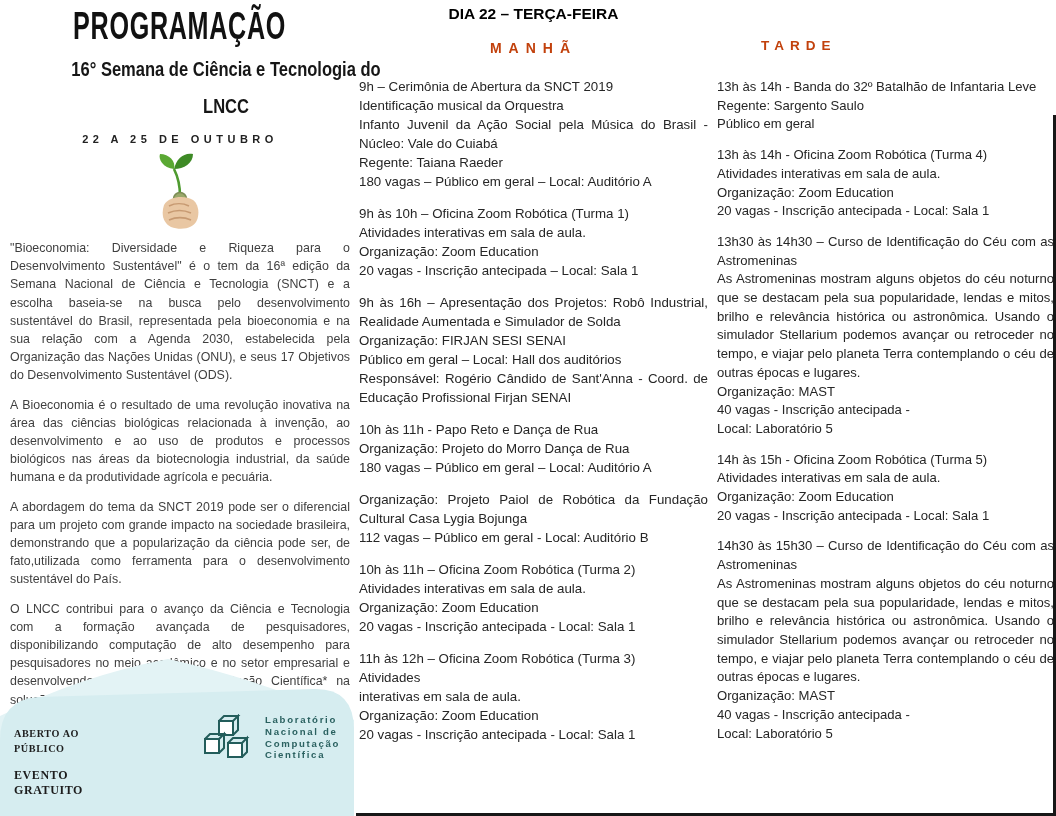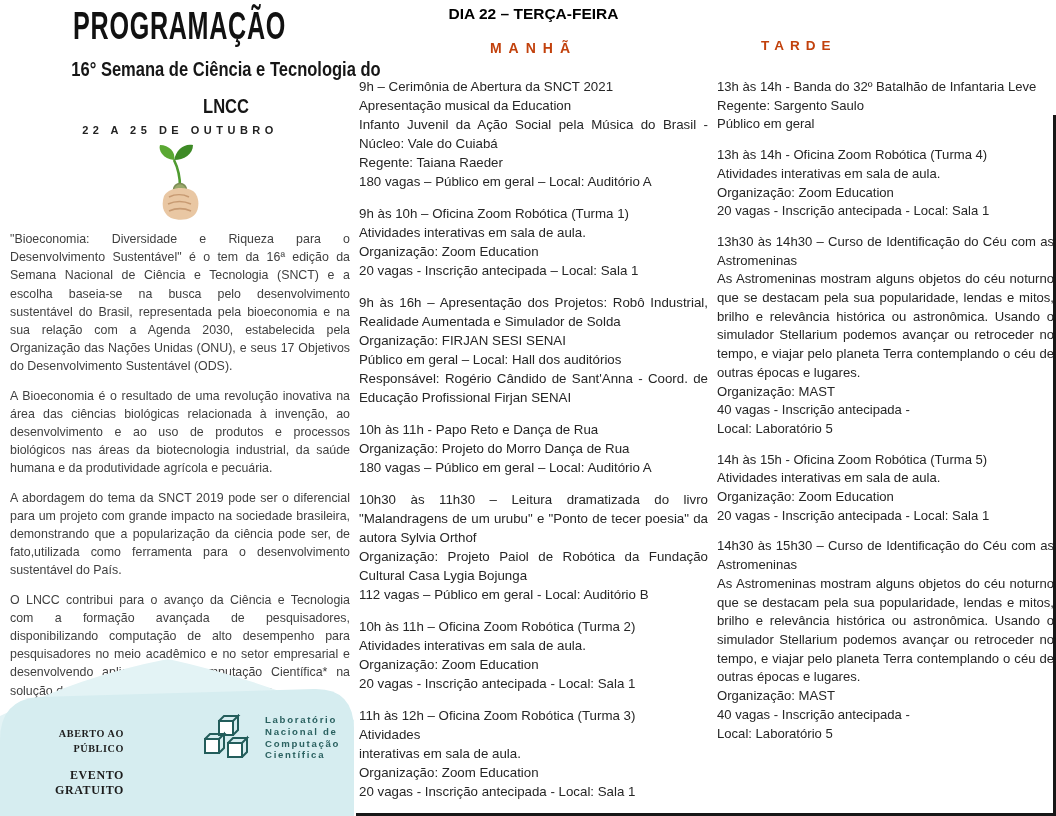--- a/index.html
+++ b/index.html
@@ -13,30 +13,30 @@
   .main-title{text-align:center;}
   .main-title span{
     display:inline-block;font-weight:bold;font-size:37px;letter-spacing:1px;
     transform:scale(0.68,1.05);transform-origin:center top;white-space:nowrap;
   }
   .subtitle-wrap{width:340px;overflow:visible;display:flex;margin-top:4px;}
   .subtitle{
     width:432px;flex:0 0 432px;transform:scaleX(0.787);transform-origin:center top;
     text-align:center;font-size:21px;font-weight:bold;line-height:37px;color:#161616;
   }
-  .dates{text-align:center;font-size:11px;font-weight:bold;letter-spacing:4.5px;margin-top:0;color:#222;}
+  .dates{text-align:center;font-size:11px;font-weight:bold;letter-spacing:4.5px;margin-top:9px;color:#222;}
   .plant{display:block;margin:5px auto 0 auto;}
   .paras{margin-top:9px;font-size:12.4px;line-height:18.2px;text-align:justify;color:#3f3f3f;}
   .para{margin:0 0 11px 0;}
 
   
   .banner{position:absolute;left:0;bottom:0;width:354px;height:178px;}
   .banner svg.bg{position:absolute;left:0;top:0;}
   .banner-audience{
-    position:absolute;left:14px;top:88px;width:110px;text-align:right;
+    position:absolute;left:14px;top:88px;width:110px;text-align:left;
     font-family:"Liberation Serif", serif;font-weight:bold;color:#1d1d1d;
   }
   .banner-audience .l{font-size:10.2px;line-height:15px;letter-spacing:0.6px;}
   .banner-audience .free{font-size:12px;letter-spacing:0.6px;margin-top:12px;}
   .logo{position:absolute;left:200px;top:76px;display:flex;align-items:flex-start;gap:9px;}
   .logo-text{
     font-size:9.6px;font-weight:bold;letter-spacing:1.7px;line-height:11.8px;color:#2a6160;
   }
 
   
@@ -116,22 +116,22 @@
         <div>Científica</div>
       </div>
   </div>
 </div>
 
 <div class="col-mid">
   <div class="day-header">DIA 22 – TERÇA-FEIRA</div>
   <div class="session-heading">MANHÃ</div>
   <div class="items">
     <div class="item">
-        <div>9h – Cerimônia de Abertura da SNCT 2021</div>
-        <div>Apresentação musical da Education</div>
+        <div>9h – Cerimônia de Abertura da SNCT 2019</div>
+        <div>Identificação musical da Orquestra</div>
         <div>Infanto Juvenil da Ação Social pela Música do Brasil - Núcleo: Vale do Cuiabá</div>
         <div>Regente: Taiana Raeder</div>
         <div>180 vagas – Público em geral – Local: Auditório A</div>
       </div>
     <div class="item">
         <div>9h às 10h – Oficina Zoom Robótica (Turma 1)</div>
         <div>Atividades interativas em sala de aula.</div>
         <div>Organização: Zoom Education</div>
         <div>20 vagas - Inscrição antecipada – Local: Sala 1</div>
       </div>
@@ -140,21 +140,20 @@
         <div>Organização: FIRJAN SESI SENAI</div>
         <div>Público em geral – Local: Hall dos auditórios</div>
         <div>Responsável: Rogério Cândido de Sant'Anna - Coord. de Educação Profissional Firjan SENAI</div>
       </div>
     <div class="item">
         <div>10h às 11h - Papo Reto e Dança de Rua</div>
         <div>Organização: Projeto do Morro Dança de Rua</div>
         <div>180 vagas – Público em geral – Local: Auditório A</div>
       </div>
     <div class="item">
-        <div>10h30 às 11h30 – Leitura dramatizada do livro "Malandragens de um urubu" e "Ponto de tecer poesia" da autora Sylvia Orthof</div>
         <div>Organização: Projeto Paiol de Robótica da Fundação Cultural Casa Lygia Bojunga</div>
         <div>112 vagas – Público em geral - Local: Auditório B</div>
       </div>
     <div class="item">
         <div>10h às 11h – Oficina Zoom Robótica (Turma 2)</div>
         <div>Atividades interativas em sala de aula.</div>
         <div>Organização: Zoom Education</div>
         <div>20 vagas - Inscrição antecipada - Local: Sala 1</div>
       </div>
     <div class="item">

